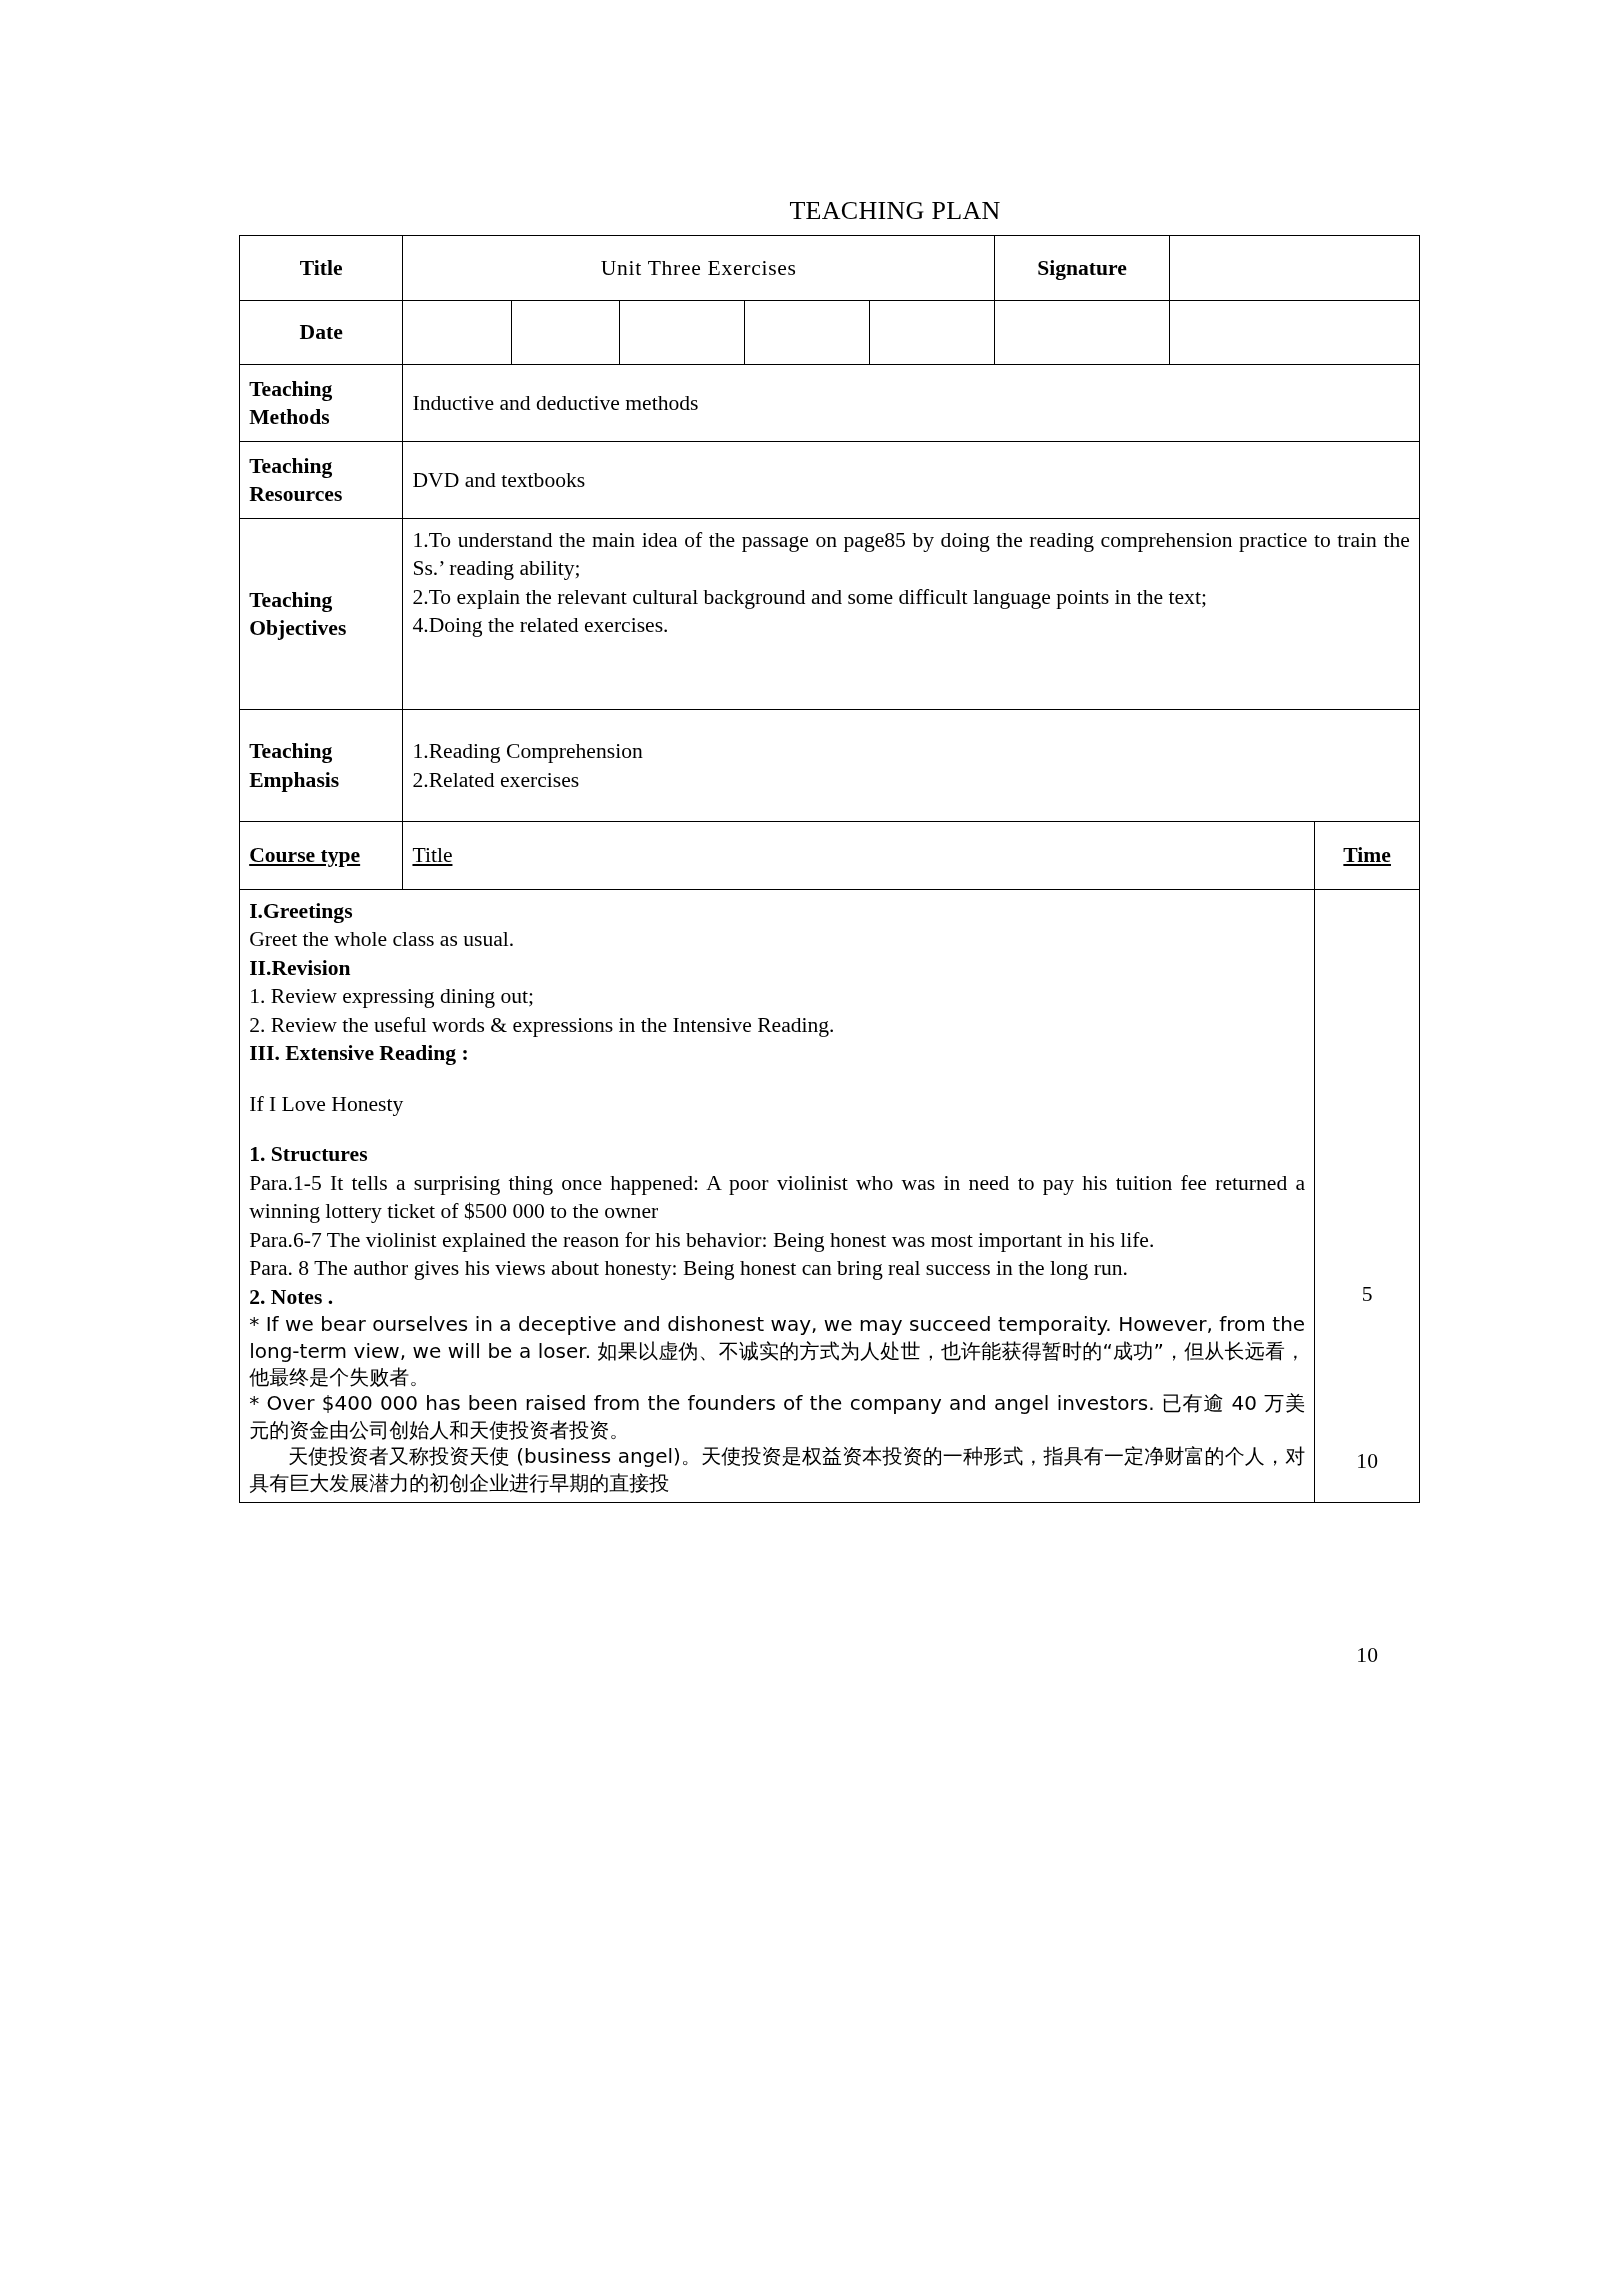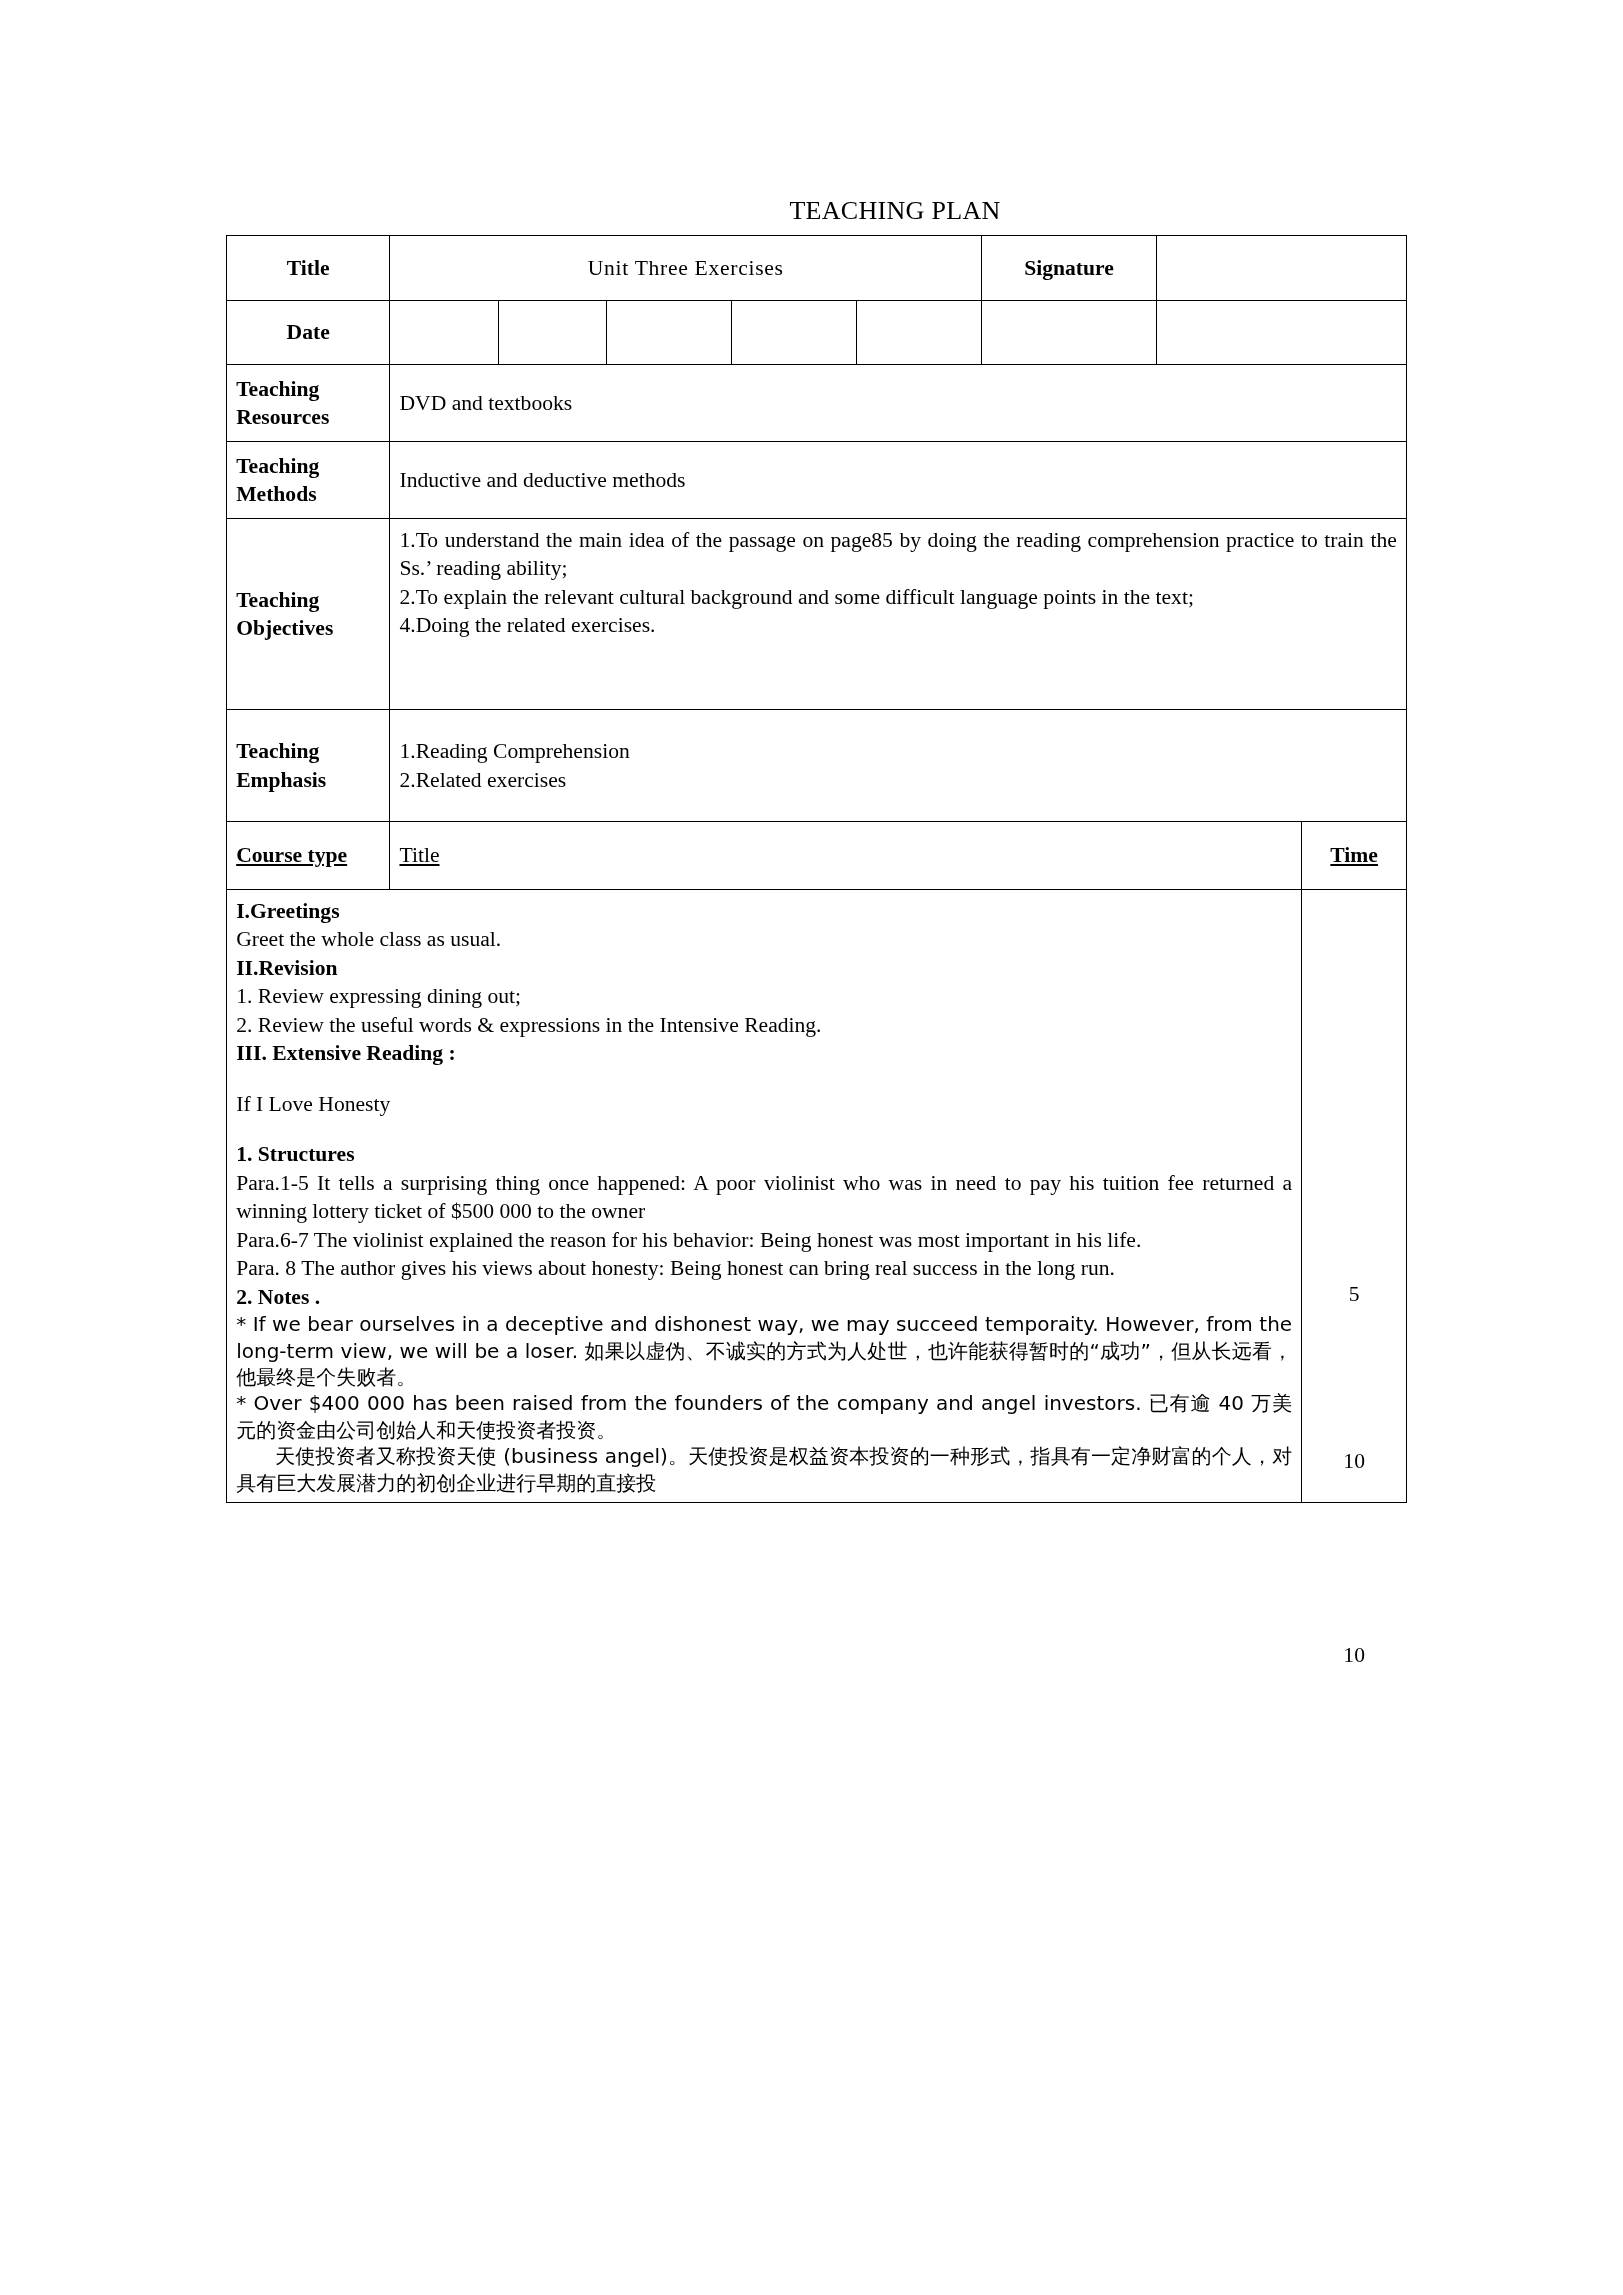--- a/index.html
+++ b/index.html
@@ -27,20 +27,21 @@
     font-weight: normal;
     font-size: 26px;
     letter-spacing: 0.3px;
     margin: 0 0 9.2px 0;
     padding-left: 157px;
   }
   table.plan {
     border-collapse: collapse;
     width: 100%;
     table-layout: fixed;
+    margin-left: 13px;
   }
   table.plan td {
     border: 1.3px solid #000000;
     vertical-align: middle;
     padding: 6.5px 9.2px;
     font-size: 21.6px;
     line-height: 1.32;
   }
   .lbl {
     font-weight: bold;
@@ -141,27 +142,27 @@
       <td></td>
       <td></td>
       <td></td>
       <td></td>
       <td></td>
       <td></td>
       <td colspan="2"></td>
     </tr>
 
     <tr class="tall">
+      <td class="lbl-left">Teaching Methods</td>
+      <td class="cell-val" colspan="8">Inductive and deductive methods</td>
+    </tr>
+
+    <tr class="tall">
       <td class="lbl-left">Teaching Resources</td>
       <td class="cell-val" colspan="8">DVD and textbooks</td>
-    </tr>
-
-    <tr class="tall">
-      <td class="lbl-left">Teaching Methods</td>
-      <td class="cell-val" colspan="8">Inductive and deductive methods</td>
     </tr>
 
     <tr class="obj">
       <td class="lbl-left">Teaching Objectives</td>
       <td class="cell-val obj-list" colspan="8">
         <p class="justify">1.To understand the main idea of the passage on page85 by doing the reading comprehension practice to train the Ss.’   reading ability;</p>
         <p class="justify">2.To explain the relevant cultural background and some difficult language points in the text;</p>
         <p>4.Doing the related exercises.</p>
       </td>
     </tr>

